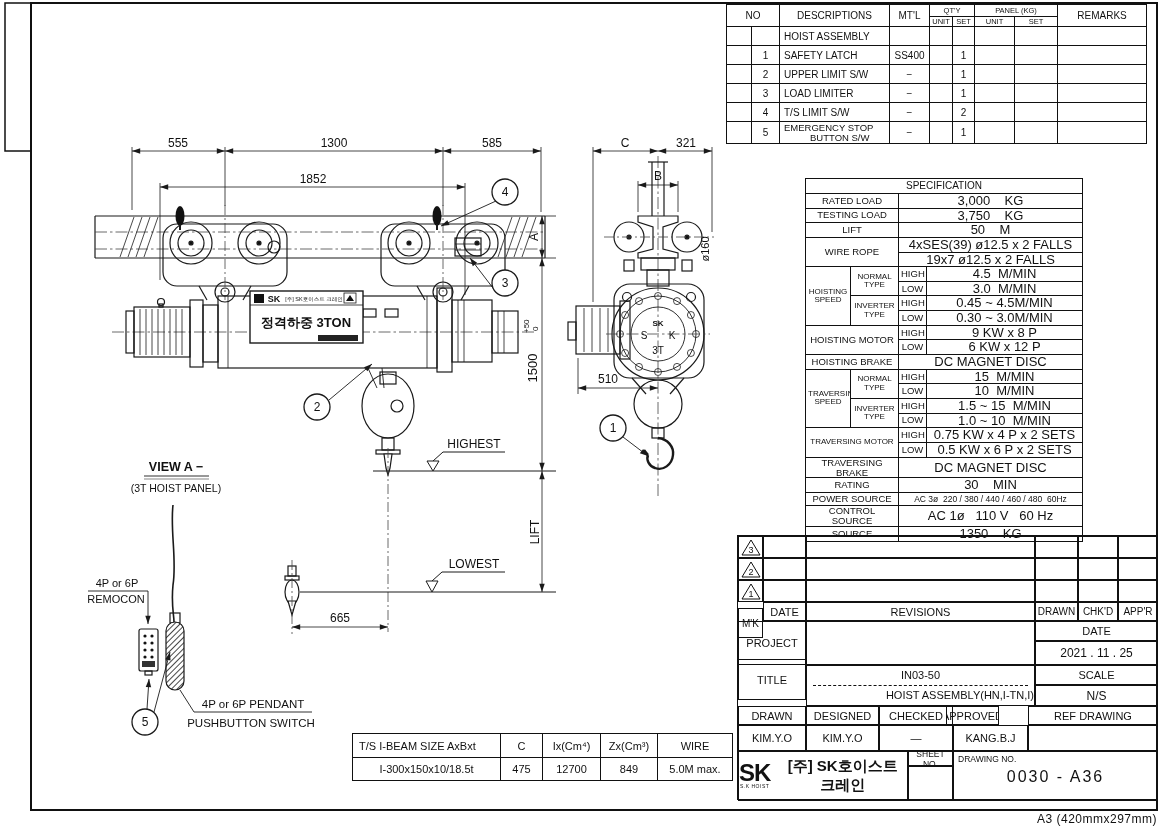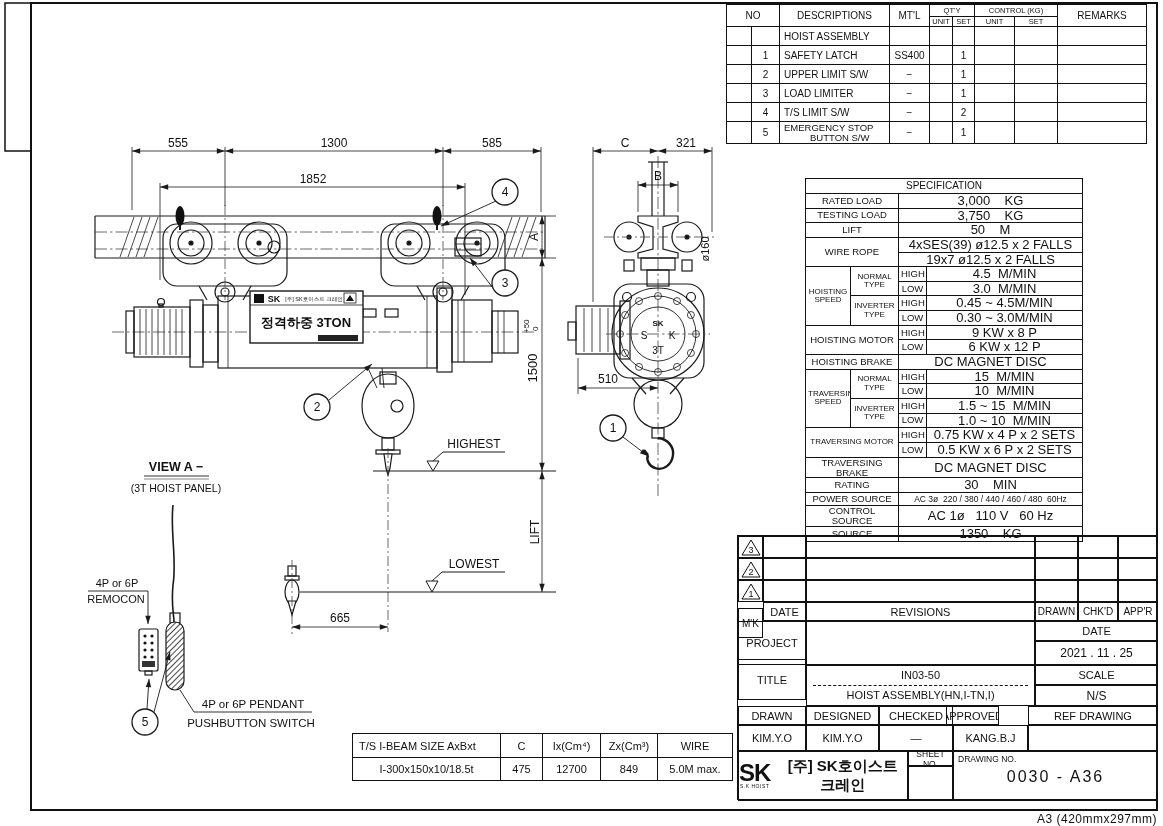--- a/index.html
+++ b/index.html
@@ -405,21 +405,21 @@
           <col style="width:40px">
           <col style="width:43px">
           <col style="width:89px">
         </colgroup>
     <tbody>
           <tr style="height:12px">
       <th colspan="2" rowspan="2">NO</th>
       <th rowspan="2">DESCRIPTIONS</th>
       <th rowspan="2">MT'L</th>
       <th colspan="2" class="sub">QT'Y</th>
-      <th colspan="2" class="sub">CONTROL (KG)</th>
+      <th colspan="2" class="sub">PANEL (KG)</th>
       <th rowspan="2">REMARKS</th>
     </tr>
     <tr style="height:9px">
       <th class="sub">UNIT</th>
       <th class="sub">SET</th>
       <th class="sub">UNIT</th>
       <th class="sub">SET</th>
     </tr>
     <tr style="height:19px">
       <td></td>
@@ -684,21 +684,21 @@
 
   <div class="tc" style="left:0;top:85px;width:68px;height:44px">PROJECT</div>
   <div class="tc" style="left:68px;top:85px;width:229px;height:44px"></div>
   <div class="tc" style="left:297px;top:85px;width:123px;height:20px">DATE</div>
   <div class="tc" style="left:297px;top:105px;width:123px;height:24px;font-size:12px">2021 . 11 . 25</div>
 
   <div class="tc" style="left:0;top:123px;width:68px;height:41px">TITLE</div>
   <div class="tc noflex" style="left:68px;top:129px;width:229px;height:41px;position:absolute">
     <div style="height:19px;line-height:19px;text-align:center">IN03-50</div>
     <div class="dashedline"></div>
-    <div style="height:20px;line-height:20px;text-align:center">HOIST ASSEMBLY(HN,I-TN,I)</div>
+    <div style="height:20px;line-height:20px;text-align:right">HOIST ASSEMBLY(HN,I-TN,I)</div>
   </div>
   <div class="tc" style="left:297px;top:129px;width:123px;height:20px">SCALE</div>
   <div class="tc" style="left:297px;top:149px;width:123px;height:21px;font-size:12px">N/S</div>
 
   <div class="tc" style="left:0;top:170px;width:68px;height:19px">DRAWN</div>
   <div class="tc" style="left:68px;top:170px;width:73px;height:19px">DESIGNED</div>
   <div class="tc" style="left:141px;top:170px;width:74px;height:19px">CHECKED</div>
   <div class="tc" style="left:208px;top:170px;width:53px;height:19px">APPROVED</div>
   <div class="tc" style="left:290px;top:170px;width:130px;height:19px">REF DRAWING</div>
   <div class="tc" style="left:0;top:189px;width:68px;height:26px">KIM.Y.O</div>

